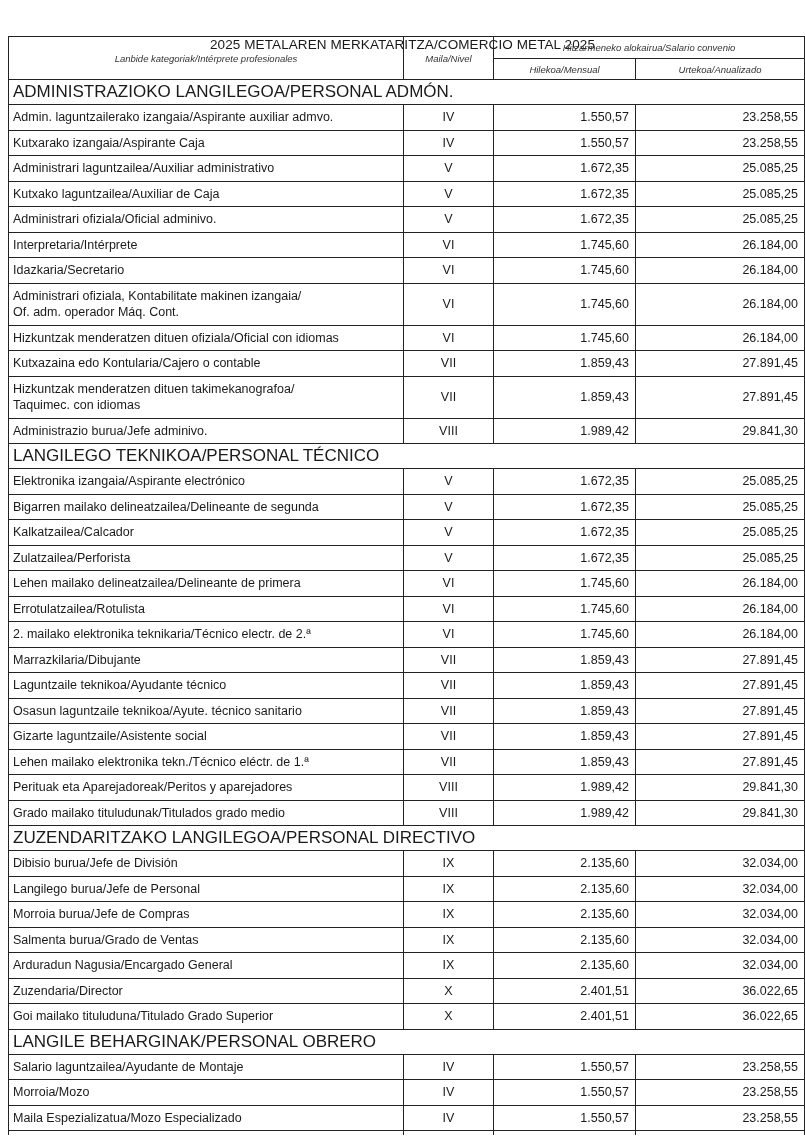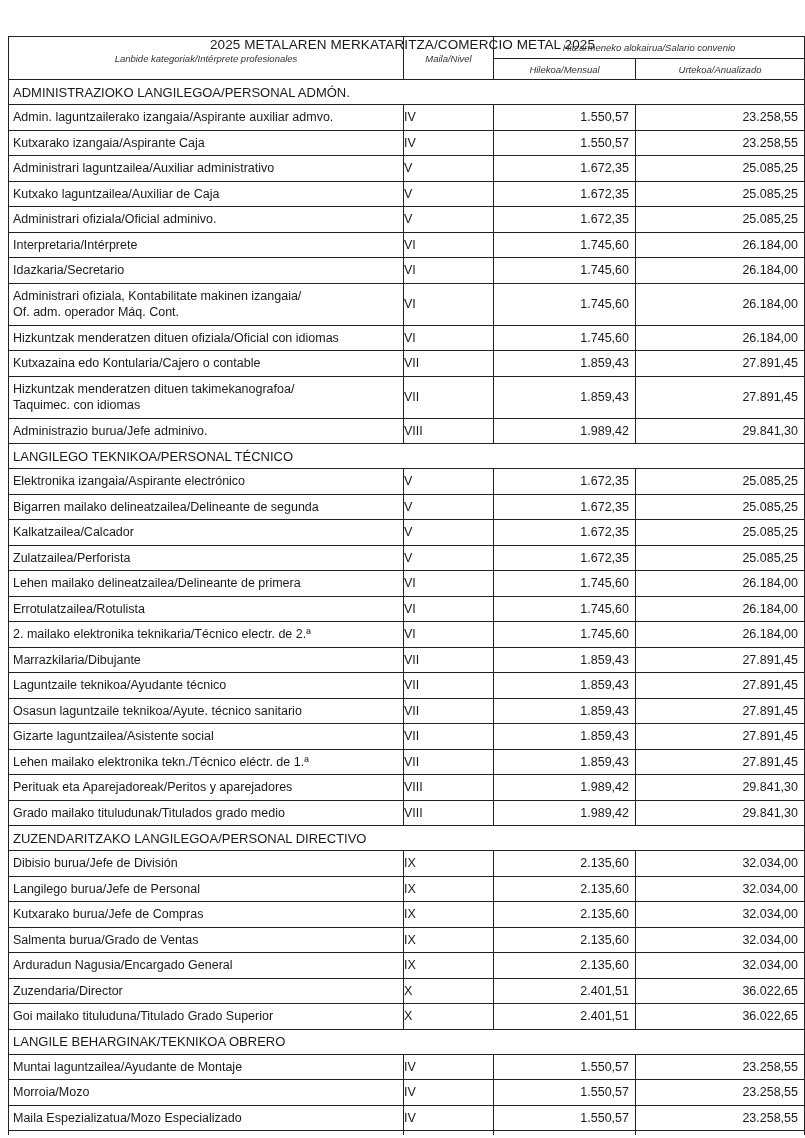--- a/index.html
+++ b/index.html
@@ -4,25 +4,25 @@
 <style>
   html, body { margin:0; padding:0; background:#ffffff; }
   body { width:805px; height:1138px; overflow:hidden; position:relative; font-family:"Liberation Sans", sans-serif; color:#1a1a1a; }
   .title { position:absolute; top:6px; left:0; width:805px; text-align:center; font-size:13.5px; letter-spacing:0.1px;margin-top:31px; }
   table.grid { position:absolute; top:36px; left:8px; width:796px; border-collapse:collapse; table-layout:fixed; }
   table.grid td, table.grid th { border:1px solid #222; padding:0; }
   col.c1 { width:395px; } col.c2 { width:90px; } col.c3 { width:142px; } col.c4 { width:169px; }
   th { font-weight:normal; font-style:italic; font-size:9.5px; color:#333; }
   th.h-top { height:21px; }
   th.h-bot { height:20px; }
-  tr.section td { height:24px; font-size:13px; padding-left:4px; text-align:left; }
+  tr.section td { height:24px; font-size:17px; padding-left:4px; text-align:left; }
   tr.row td { height:24.5px; font-size:12.5px; }
   tr.row.double td { height:41px; }
   td.name { padding-left:4px !important; line-height:16px; }
-  td.level { }
+  td.level { text-align:center; }
   td.num { text-align:right; padding-right:6px !important; }
   tr.cut td { height:4px; border-bottom:none; }
 </style>
 </head>
 <body>
 
 <div class="title">2025 METALAREN MERKATARITZA/COMERCIO METAL 2025</div>
 
 <table class="grid">
   <colgroup>
@@ -222,21 +222,21 @@
       <tr class="row">
         <td class="name">
           <div>Osasun laguntzaile teknikoa/Ayute. técnico sanitario</div>
         </td>
         <td class="level">VII</td>
         <td class="num">1.859,43</td>
         <td class="num">27.891,45</td>
       </tr>
       <tr class="row">
         <td class="name">
-          <div>Gizarte laguntzailea/Asistente social</div>
+          <div>Gizarte laguntzaile/Asistente social</div>
         </td>
         <td class="level">VII</td>
         <td class="num">1.859,43</td>
         <td class="num">27.891,45</td>
       </tr>
       <tr class="row">
         <td class="name">
           <div>Lehen mailako elektronika tekn./Técnico eléctr. de 1.ª</div>
         </td>
         <td class="level">VII</td>
@@ -273,21 +273,21 @@
       <tr class="row">
         <td class="name">
           <div>Langilego burua/Jefe de Personal</div>
         </td>
         <td class="level">IX</td>
         <td class="num">2.135,60</td>
         <td class="num">32.034,00</td>
       </tr>
       <tr class="row">
         <td class="name">
-          <div>Kutxarako burua/Jefe de Compras</div>
+          <div>Morroia burua/Jefe de Compras</div>
         </td>
         <td class="level">IX</td>
         <td class="num">2.135,60</td>
         <td class="num">32.034,00</td>
       </tr>
       <tr class="row">
         <td class="name">
           <div>Salmenta burua/Grado de Ventas</div>
         </td>
         <td class="level">IX</td>
@@ -312,25 +312,25 @@
       </tr>
       <tr class="row">
         <td class="name">
           <div>Goi mailako tituluduna/Titulado Grado Superior</div>
         </td>
         <td class="level">X</td>
         <td class="num">2.401,51</td>
         <td class="num">36.022,65</td>
       </tr>
       <tr class="section">
-        <td colspan="4">LANGILE BEHARGINAK/TEKNIKOA OBRERO</td>
-      </tr>
-      <tr class="row">
-        <td class="name">
-          <div>Muntai laguntzailea/Ayudante de Montaje</div>
+        <td colspan="4">LANGILE BEHARGINAK/PERSONAL OBRERO</td>
+      </tr>
+      <tr class="row">
+        <td class="name">
+          <div>Salario laguntzailea/Ayudante de Montaje</div>
         </td>
         <td class="level">IV</td>
         <td class="num">1.550,57</td>
         <td class="num">23.258,55</td>
       </tr>
       <tr class="row">
         <td class="name">
           <div>Morroia/Mozo</div>
         </td>
         <td class="level">IV</td>

